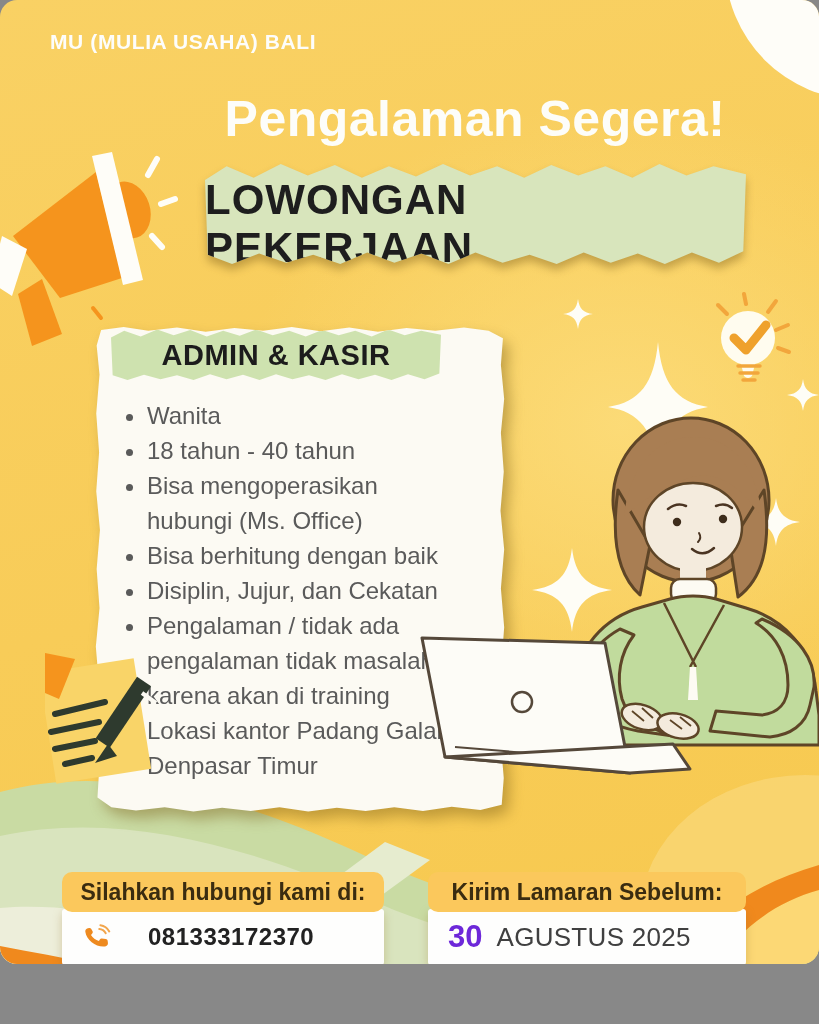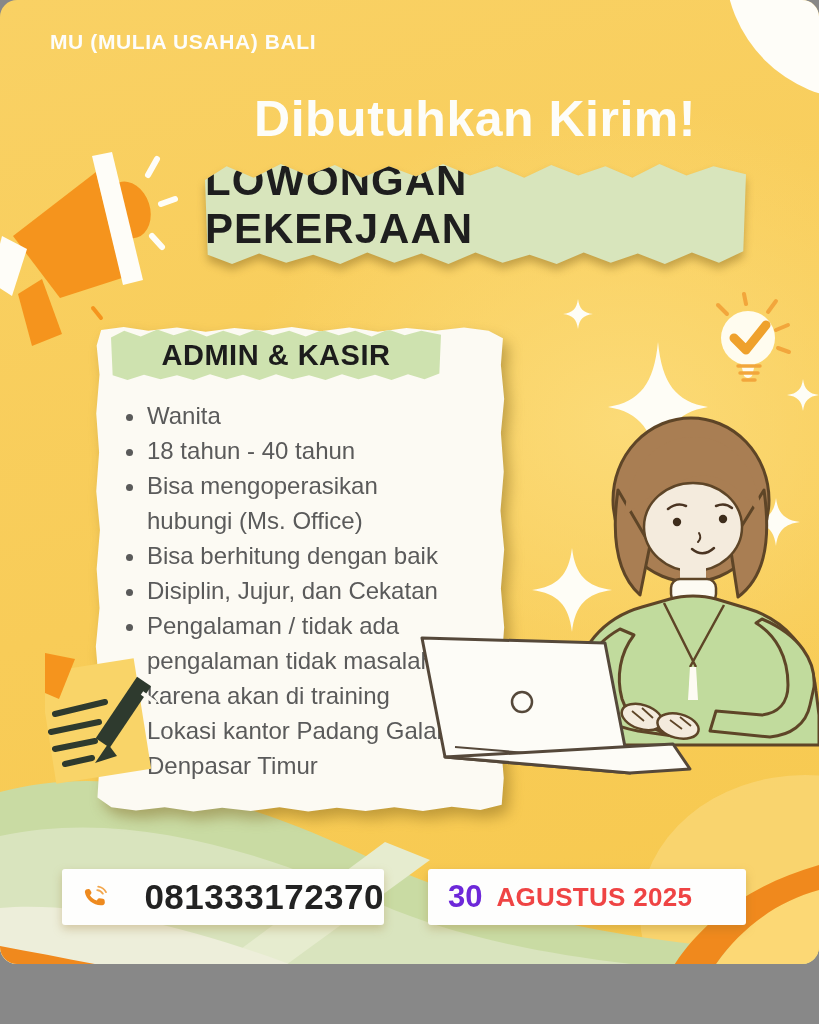--- a/index.html
+++ b/index.html
@@ -18,21 +18,21 @@
   .corner-blob { left:725px; top:-172px; width:272px; height:272px; border-radius:50%; background:#FEFDF8; }
 
   .brand { left:50px; top:30px; font-size:21px; font-weight:700; color:#FDFDFB; letter-spacing:.6px; }
 
   .headline { left:190px; top:90px; width:570px; text-align:center;
     font-size:50px; font-weight:700; color:#FDFDF9; letter-spacing:.5px; }
 
   .banner-wrap { left:205px; top:157px; width:541px; height:115px;
     filter:drop-shadow(0 6px 4px rgba(130,100,30,.45)); z-index:3; }
   .torn { clip-path:polygon(0% 20%,4% 8%,9% 18%,14% 6%,19% 16%,24% 7%,29% 18%,34% 8%,39% 17%,44% 6%,49% 16%,54% 8%,59% 18%,64% 7%,69% 16%,74% 8%,79% 18%,84% 6%,89% 16%,94% 8%,100% 15%,99.5% 82%,95% 92%,90% 83%,85% 93%,80% 84%,75% 92%,70% 83%,65% 93%,60% 85%,55% 92%,50% 83%,45% 93%,40% 84%,35% 92%,30% 83%,25% 93%,20% 85%,15% 92%,10% 84%,5% 93%,0.5% 85%); }
-  .banner { width:100%; height:100%; background:#D8E5BC; display:flex; align-items:flex-start; justify-content:center; }
+  .banner { width:100%; height:100%; background:#D8E5BC; display:flex; align-items:flex-end; justify-content:center; }
   .banner-title { font-size:42px; font-weight:700; color:#1E1E1E; letter-spacing:1px; }
 
   .card-wrap { left:95px; top:300px; width:410px; height:486px;
     filter:drop-shadow(6px 8px 7px rgba(125,95,25,.45)); z-index:5; }
   .card { width:100%; height:100%; background:#FCFAF3;
     clip-path:polygon(1.5% .8%,7% .2%,13% 1%,20% .3%,27% 1.2%,34% .4%,41% 1%,48% .2%,55% 1.1%,62% .3%,69% 1.2%,76% .4%,83% 1%,90% .3%,96% 1%,99.5% 2.5%,99% 8%,99.8% 15%,99% 22%,99.7% 30%,98.9% 38%,99.8% 46%,99% 54%,99.8% 62%,99.1% 70%,99.8% 78%,99% 86%,99.7% 93%,99.2% 98.5%,94% 99.6%,87% 98.9%,80% 99.8%,73% 99%,66% 99.8%,59% 99.1%,52% 99.9%,45% 99%,38% 99.8%,31% 99.1%,24% 99.9%,17% 99%,10% 99.7%,4% 99%,.6% 97%,1.1% 90%,.3% 82%,1% 74%,.2% 66%,1.1% 58%,.4% 50%,1.2% 42%,.3% 34%,1% 26%,.3% 18%,1.1% 10%,.4% 4%); }
   .position-strip { margin:26px 0 0 16px; width:330px; height:58px; background:#CEE2AF;
     display:flex; align-items:center; justify-content:center; }
   .position-title { font-size:29px; font-weight:700; color:#1C1C1C; letter-spacing:.5px; }
   .req-list { margin:14px 0 0 52px; width:312px; list-style:disc; color:#5A5A5A; }
@@ -41,23 +41,23 @@
   
   .cgroup { z-index:7; }
   .cbanner { position:relative; z-index:2; height:40px; background:#FBC85C; border-radius:10px;
     display:flex; align-items:center; justify-content:center;
     font-size:23px; font-weight:600; color:#3A2C10; }
   .cbox { position:relative; z-index:1; margin-top:-3px; height:56px; background:#FEFEFD; border-radius:3px;
     display:flex; align-items:center;
     filter:drop-shadow(0 4px 5px rgba(150,110,35,.3)); }
   .contact-left { left:62px; top:872px; width:322px; }
   .contact-right { left:428px; top:872px; width:318px; }
-  .phone-number { margin-left:36px; font-size:35px; font-weight:700; color:#222; letter-spacing:.5px; }
+  .phone-number { margin-left:36px; font-size:24px; font-weight:700; color:#222; letter-spacing:.5px; }
   .deadline-day { margin-left:20px; font-size:31px; font-weight:700; color:#6d28d9; }
-  .deadline-rest { margin-left:14px; font-size:26px; font-weight:700; color:#ef4444; letter-spacing:.3px; }
+  .deadline-rest { margin-left:14px; font-size:26px; font-weight:400; color:#404040; letter-spacing:.3px; }
   .phone-svg { margin-left:20px; }.z3{z-index:3}.z4{z-index:4}.z6{z-index:6}
 </style>
 </head>
 <body>
 
 <div class="poster">
 
   <div class="abs corner-blob"></div>
 
   <svg class="abs" style="left:0;top:700px;" width="819" height="324" viewBox="0 0 819 324">
@@ -83,21 +83,21 @@
     <g stroke="#FEFDF8" stroke-width="6" stroke-linecap="round">
       <line x1="148" y1="27" x2="157" y2="11"></line>
       <line x1="161" y1="56" x2="175" y2="51"></line>
       <line x1="152" y1="88" x2="162" y2="99"></line>
     </g>
     <g stroke="#F5941D" stroke-width="4" stroke-linecap="round">
       <line x1="93" y1="160" x2="101" y2="170"></line>
     </g>
   </svg>
 
-  <div class="abs headline">Dibutuhkan Kirim!</div>
+  <div class="abs headline">Pengalaman Segera!</div>
   <div class="abs banner-wrap">
     <div class="banner torn">
       <span class="banner-title">LOWONGAN PEKERJAAN</span>
     </div>
   </div>
 
   <svg class="abs z4" style="left:563px;top:299px" width="30" height="30" viewBox="0 0 100 100">
       <path d="M50 0 C54 32 68 46 100 50 C68 54 54 68 50 100 C46 68 32 54 0 50 C32 46 46 32 50 0 Z" fill="#FEFDF6"></path>
     </svg>
   <svg class="abs z4" style="left:608px;top:342px" width="100" height="130" viewBox="0 0 100 100" preserveAspectRatio="none">
@@ -205,32 +205,38 @@
     <polygon points="65,362 250,378 310,374 293,349" fill="#FDFCF7" stroke="#55483A" stroke-width="3" stroke-linejoin="round"></polygon>
 
     <ellipse cx="262" cy="322" rx="21" ry="12" transform="rotate(18 262 322)" fill="#F4EBDD" stroke="#5E4527" stroke-width="2.5"></ellipse>
     <ellipse cx="298" cy="331" rx="21" ry="12" transform="rotate(14 298 331)" fill="#F4EBDD" stroke="#5E4527" stroke-width="2.5"></ellipse>
     <g stroke="#5E4527" stroke-width="1.8" fill="none">
       <path d="M252,316 l12,10 M262,313 l11,10 M290,325 l12,9 M300,322 l11,9"></path>
     </g>
   </svg>
 
   <div class="abs cgroup contact-left">
+    <div class="cbanner">
+      <span>Silahkan hubungi kami di:</span>
+    </div>
     <div class="cbox">
       <svg class="phone-svg" width="30" height="30" viewBox="0 0 36 36">
         <g transform="rotate(-8 18 18)">
           <path d="M8.6,6 C6.6,6 5,7.7 5,9.7 C5,20 15.8,30.5 26,30.5 C28.2,30.5 30,28.9 30,26.9 L30,24.3 C30,23.2 29.2,22.2 28.1,21.9 L23.5,20.5 C22.6,20.2 21.6,20.5 21,21.3 L19.6,23 C15.9,21.3 12.8,18.2 11.2,14.6 L12.9,13.1 C13.7,12.4 14,11.4 13.7,10.5 L12.4,7.2 C12,6.5 11.2,6 10.4,6 Z" fill="#EE8A1F"></path>
           <path d="M22,9 q5,1 7,6" fill="none" stroke="#F2A64C" stroke-width="2.4" stroke-linecap="round"></path>
           <path d="M24,4.5 q7,2 9.5,9" fill="none" stroke="#F2A64C" stroke-width="2.4" stroke-linecap="round"></path>
         </g>
       </svg>
       <span class="phone-number">081333172370</span>
     </div>
   </div>
 
   <div class="abs cgroup contact-right">
+    <div class="cbanner">
+      <span>Kirim Lamaran Sebelum:</span>
+    </div>
     <div class="cbox">
       <span class="deadline-day">30</span>
       <span class="deadline-rest">AGUSTUS 2025</span>
     </div>
   </div>
 
 </div>
 
 </body></html>

